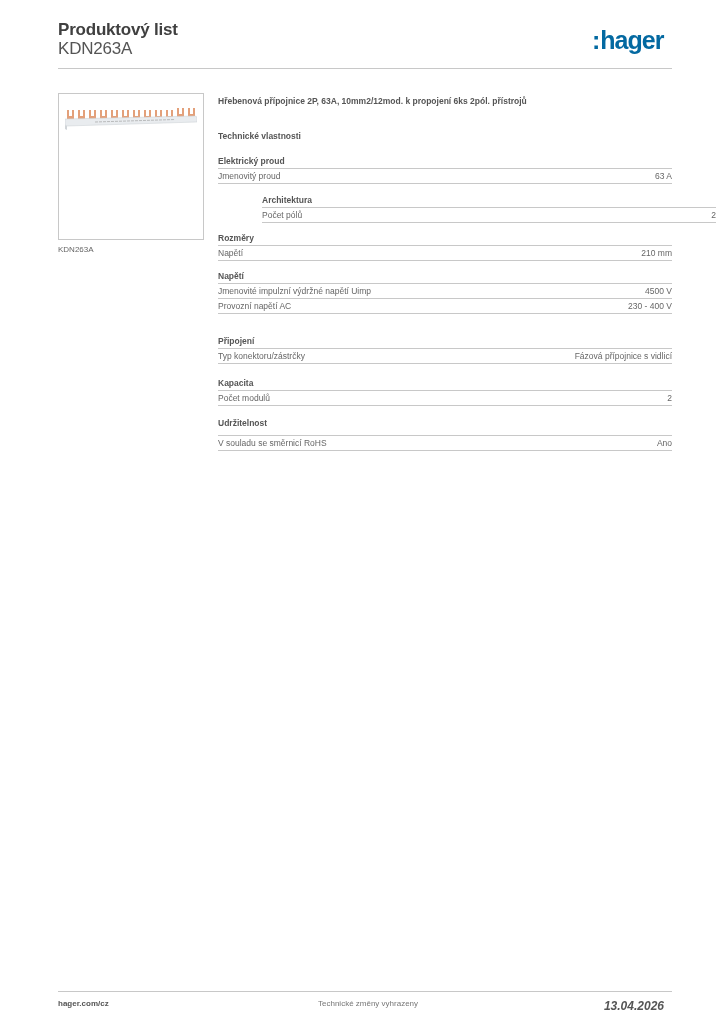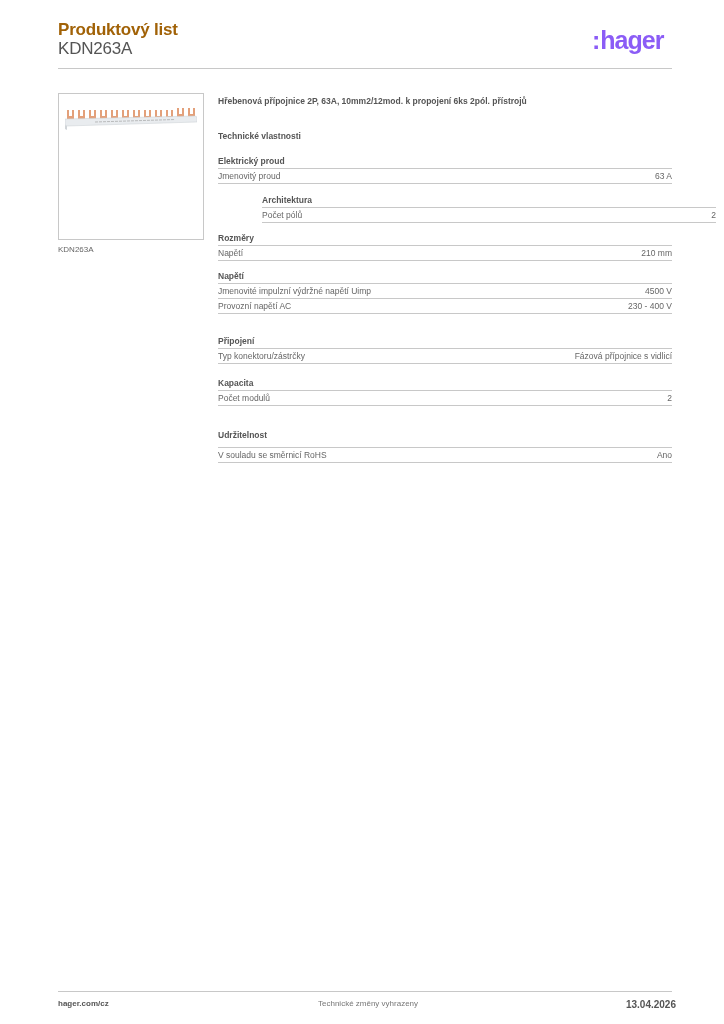--- a/index.html
+++ b/index.html
@@ -1,37 +1,37 @@
 <!DOCTYPE html>
 <html><head>
 <meta charset="utf-8">
 <style>
   html, body { margin:0; padding:0; background:#ffffff; }
   body { width:724px; height:1024px; position:relative; font-family:"Liberation Sans", sans-serif; color:#555; overflow:hidden; }
-  .header-title { position:absolute; left:58px; top:20px; font-size:17px; font-weight:bold; color:#a16207; letter-spacing:-0.2px; }
+  .header-title { position:absolute; left:58px; top:20px; font-size:17px; font-weight:bold; color:#404040; letter-spacing:-0.2px; }
   .header-sub { position:absolute; left:58px; top:39px; font-size:17px; color:#555; letter-spacing:-0.2px; }
-  .logo { position:absolute; left:592px; top:26px; font-size:25px; font-weight:bold; color:#8b5cf6; letter-spacing:-1px; }
+  .logo { position:absolute; left:592px; top:26px; font-size:25px; font-weight:bold; color:#0369a1; letter-spacing:-1px; }
   .logo .colon { font-weight:bold; margin-right:1px; }
   .header-rule { position:absolute; left:58px; top:68px; width:614px; height:1px; background:#c8c8c8; }
 
   .img-box { position:absolute; left:58px; top:93px; width:144px; height:145px; border:1px solid #c8c8c8; background:#fff; }
   .img-caption { position:absolute; left:58px; top:245px; font-size:8px; color:#666; }
   .busbar { position:absolute; left:6px; top:12px; width:132px; height:28px; }
 
   .desc { position:absolute; left:218px; top:96px; font-size:8.5px; font-weight:bold; color:#555; }
   .section-title { position:absolute; left:218px; top:131px; font-size:8.5px; font-weight:bold; color:#555; }
 
   .group { position:absolute; left:218px; width:454px; }
   .group-title { font-size:8.5px; font-weight:bold; color:#555; height:13px; line-height:13px; border-bottom:1px solid #c8c8c8; }
   .row { display:flex; justify-content:space-between; font-size:8.5px; color:#666; height:14px; line-height:14px; border-bottom:1px solid #c8c8c8;align-items:flex-end; }
 
   .footer-rule { position:absolute; left:58px; top:991px; width:614px; height:1px; background:#c8c8c8; }
   .footer-left { position:absolute; left:58px; top:999px; font-size:8px; font-weight:bold; color:#555; }
   .footer-mid { position:absolute; left:318px; top:999px; font-size:8px; color:#777; }
-  .footer-right { position:absolute; right:48px; top:999px; font-size:10px; font-weight:bold; color:#555; }
+  .footer-right { position:absolute; right:60px; top:999px; font-size:12px; font-weight:bold; color:#555;font-style:italic; }
 </style>
 </head>
 <body>
 
 <div>
   <div class="header-title">Produktový list</div>
   <div class="header-sub">KDN263A</div>
   <div class="logo"><span class="colon">:</span><span>hager</span></div>
   <div class="header-rule"></div>
 </div>
@@ -109,21 +109,21 @@
 </div>
 
 <div class="group" style="top:377px;">
   <div class="group-title">Kapacita</div>
   <div class="row">
       <span>Počet modulů</span>
       <span class="val">2</span>
     </div>
 </div>
 
-<div class="group" style="top:417px;margin-top:12px;">
+<div class="group" style="top:417px;">
   <div class="group-title" style="height:18px;line-height:12px;">Udržitelnost</div>
   <div class="row">
       <span>V souladu se směrnicí RoHS</span>
       <span class="val">Ano</span>
     </div>
 </div>
 
 <div>
   <div class="footer-rule"></div>
   <div class="footer-left">hager.com/cz</div>

